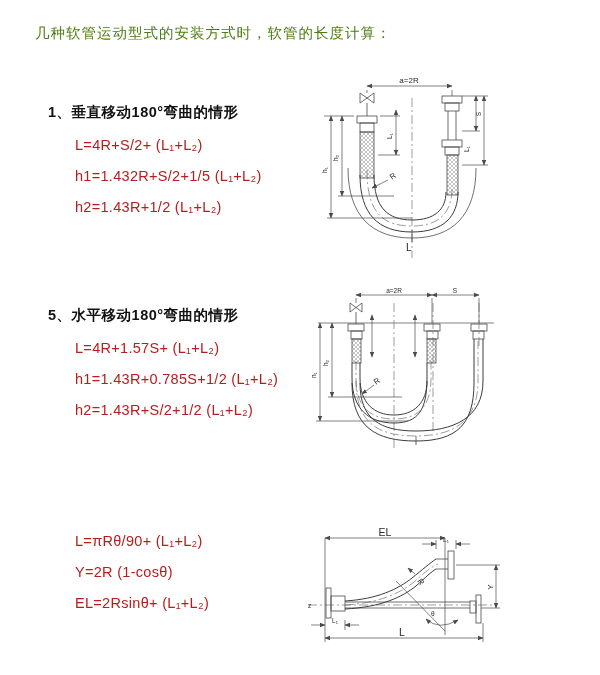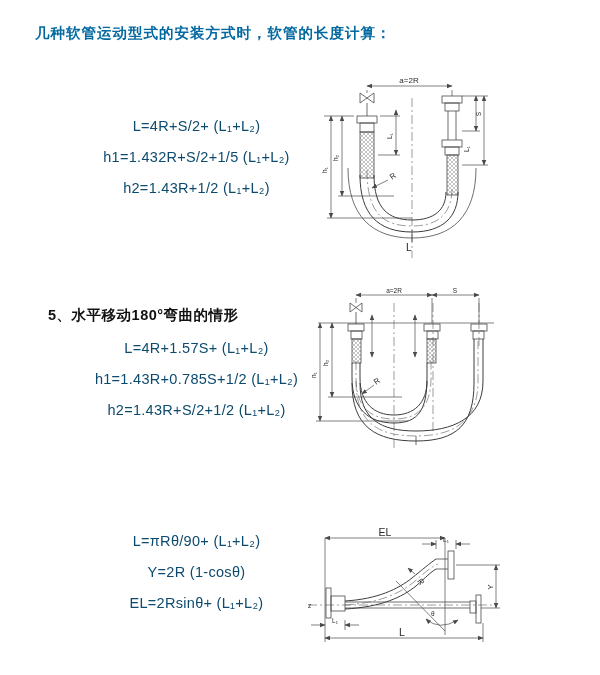--- a/index.html
+++ b/index.html
@@ -2,27 +2,27 @@
 <html><head>
 <meta charset="utf-8">
 <style>
   html,body{margin:0;padding:0;}
   body{
     width:600px;height:675px;position:relative;background:#ffffff;
     font-family:"Liberation Sans","DejaVu Sans",sans-serif;color:#1a1a1a;
     overflow:hidden;
   }
   .page-title{
-    position:absolute;left:35px;top:24px;font-size:14.5px;font-weight:700;
-    letter-spacing:1px;color:#0369a1;
+    position:absolute;left:35px;top:24px;font-size:14.5px;font-weight:400;
+    letter-spacing:1px;color:#4d7c0f;
   }
   .section{position:absolute;left:48px;width:270px;}
   .section-heading{font-size:14.5px;font-weight:700;color:#111;letter-spacing:0.5px;}
   .formulas{margin-left:27px;margin-top:13px;}
-  .formula{font-size:14.5px;color:#0c4a6e;height:31px;line-height:20px;letter-spacing:0.3px;text-align:center;}
+  .formula{font-size:14.5px;color:#b91c1c;height:31px;line-height:20px;letter-spacing:0.3px;}
   #sec1{top:103px;}
   #sec2{top:306px;}
   #sec3{top:518px;}
   .diagram{position:absolute;text-align:right;}
   #dia1{left:312px;top:70px;}
   #dia2{left:312px;top:283px;}
   #dia3{left:298px;top:523px;}
   svg{display:block;}
   svg .ln{stroke:#4a4a4a;stroke-width:0.8;fill:none;}
   svg .thick{stroke:#3c3c3c;stroke-width:1;fill:none;}
@@ -32,20 +32,21 @@
   svg .lbl{font-size:8px;}
   svg .lblbig{font-size:10.5px;}
   svg .lblsm{font-size:6.5px;}
 </style>
 </head>
 <body>
 
 <div class="page-title">几种软管运动型式的安装方式时，软管的长度计算：</div>
 
 <div class="section" id="sec1">
+  <div class="section-heading">1、垂直移动180°弯曲的情形</div>
   <div class="formulas">
     <div class="formula">L=4R+S/2+ (L₁+L₂)</div>
     <div class="formula">h1=1.432R+S/2+1/5 (L₁+L₂)</div>
     <div class="formula">h2=1.43R+1/2 (L₁+L₂)</div>
   </div>
 </div>
 
 <div class="diagram" id="dia1">
 <svg width="286" height="200" viewBox="0 0 286 200">
   <defs>

